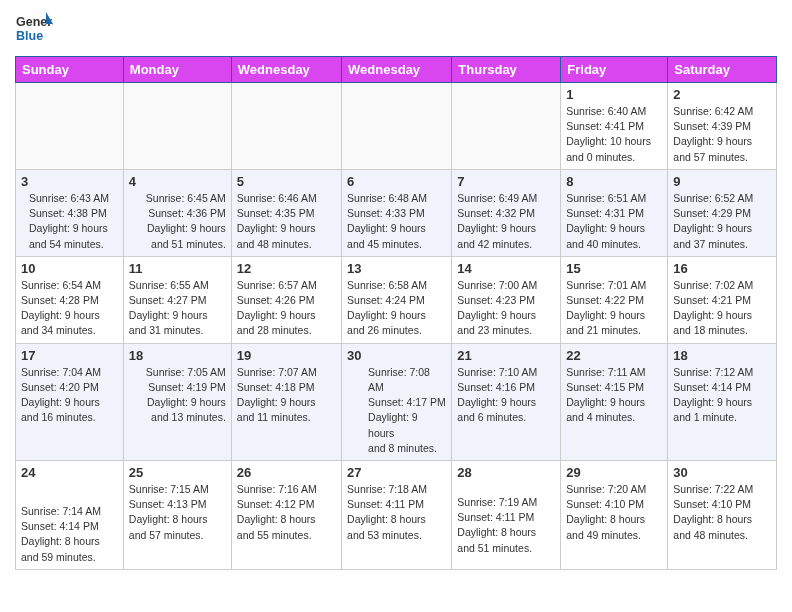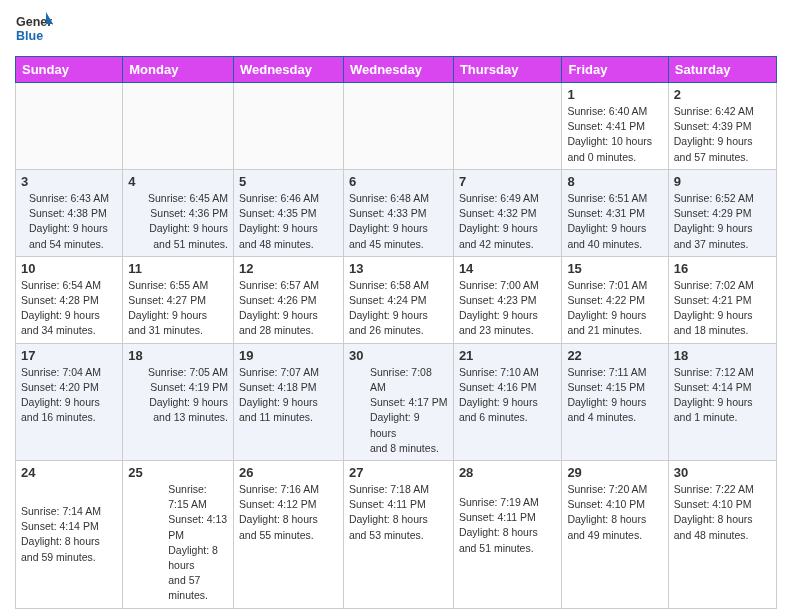--- a/index.html
+++ b/index.html
@@ -294,21 +294,21 @@
         <tr class="row-odd">
           <td>
             <span class="day-num">24</span>
             <div class="day-info" style="white-space: pre-line; margin-top: 24px;">Sunrise: 7:14 AM
 Sunset: 4:14 PM
 Daylight: 8 hours
 and 59 minutes.</div>
           </td>
           <td>
             <span class="day-num">25</span>
-            <div class="day-info" style="white-space: pre-line; margin-left: 40px;">Sunrise: 7:15 AM
+            <div class="day-info" style="white-space: pre-line;">Sunrise: 7:15 AM
 Sunset: 4:13 PM
 Daylight: 8 hours
 and 57 minutes.</div>
           </td>
           <td>
             <span class="day-num">26</span>
             <div class="day-info" style="white-space: pre-line;">Sunrise: 7:16 AM
 Sunset: 4:12 PM
 Daylight: 8 hours
 and 55 minutes.</div>

